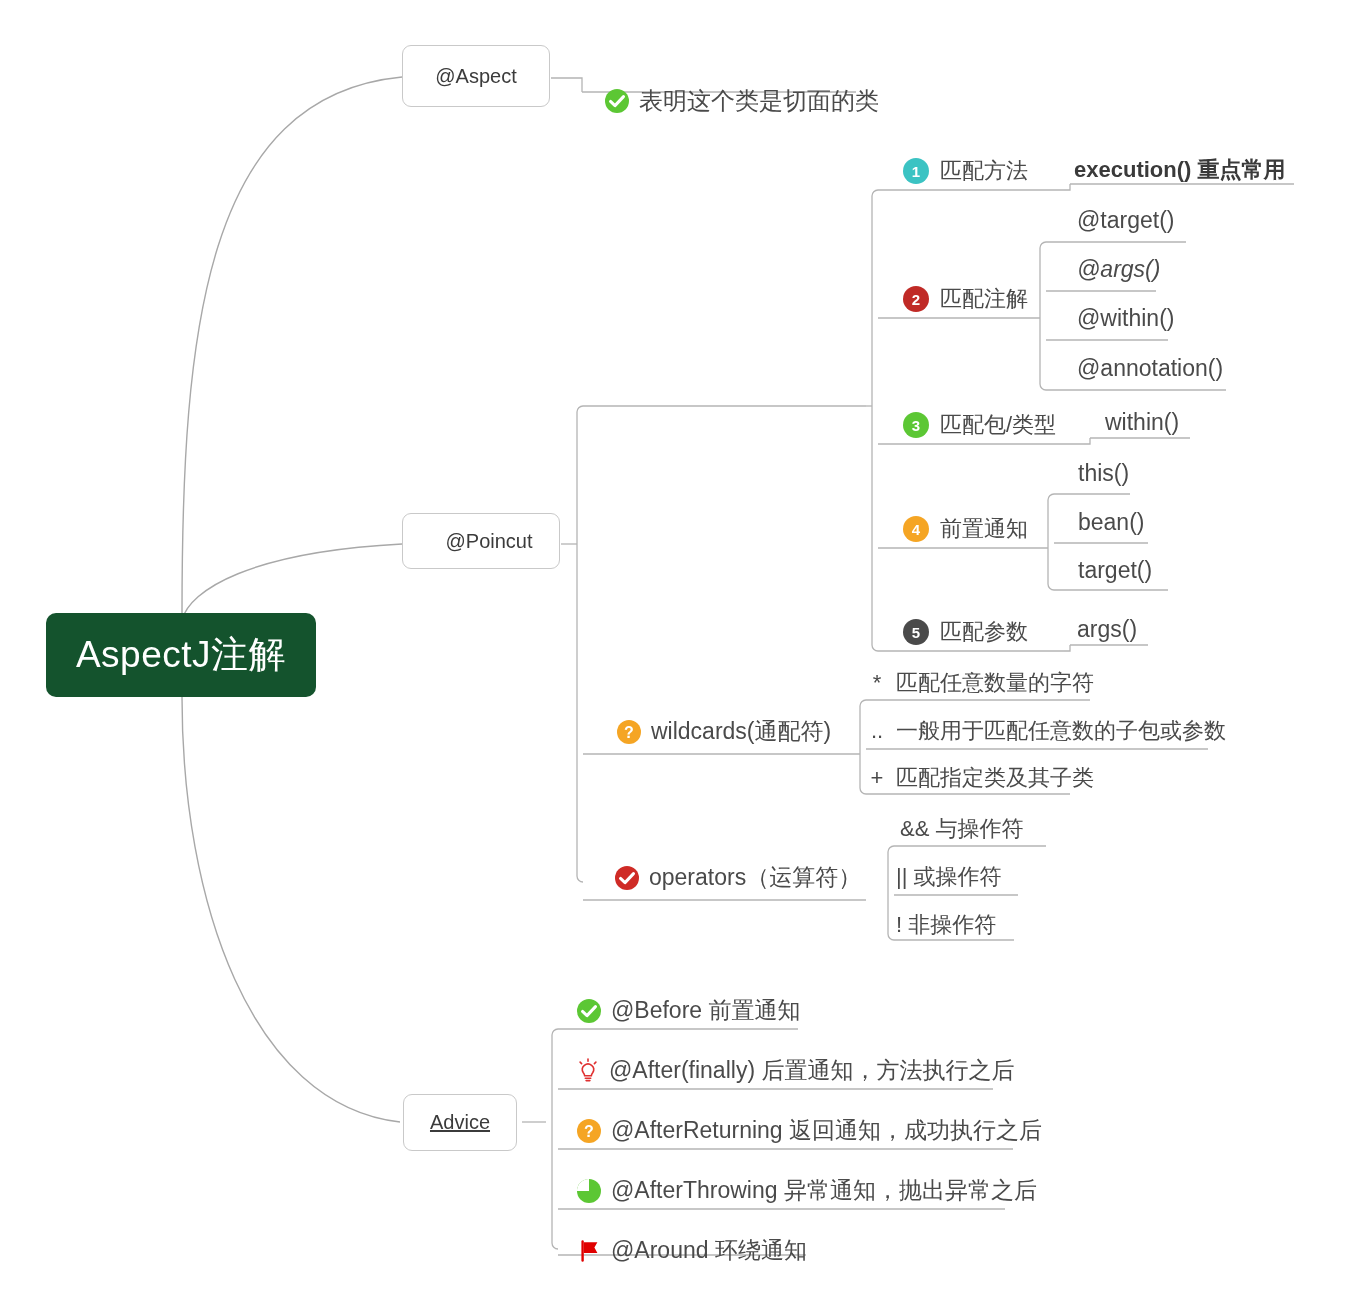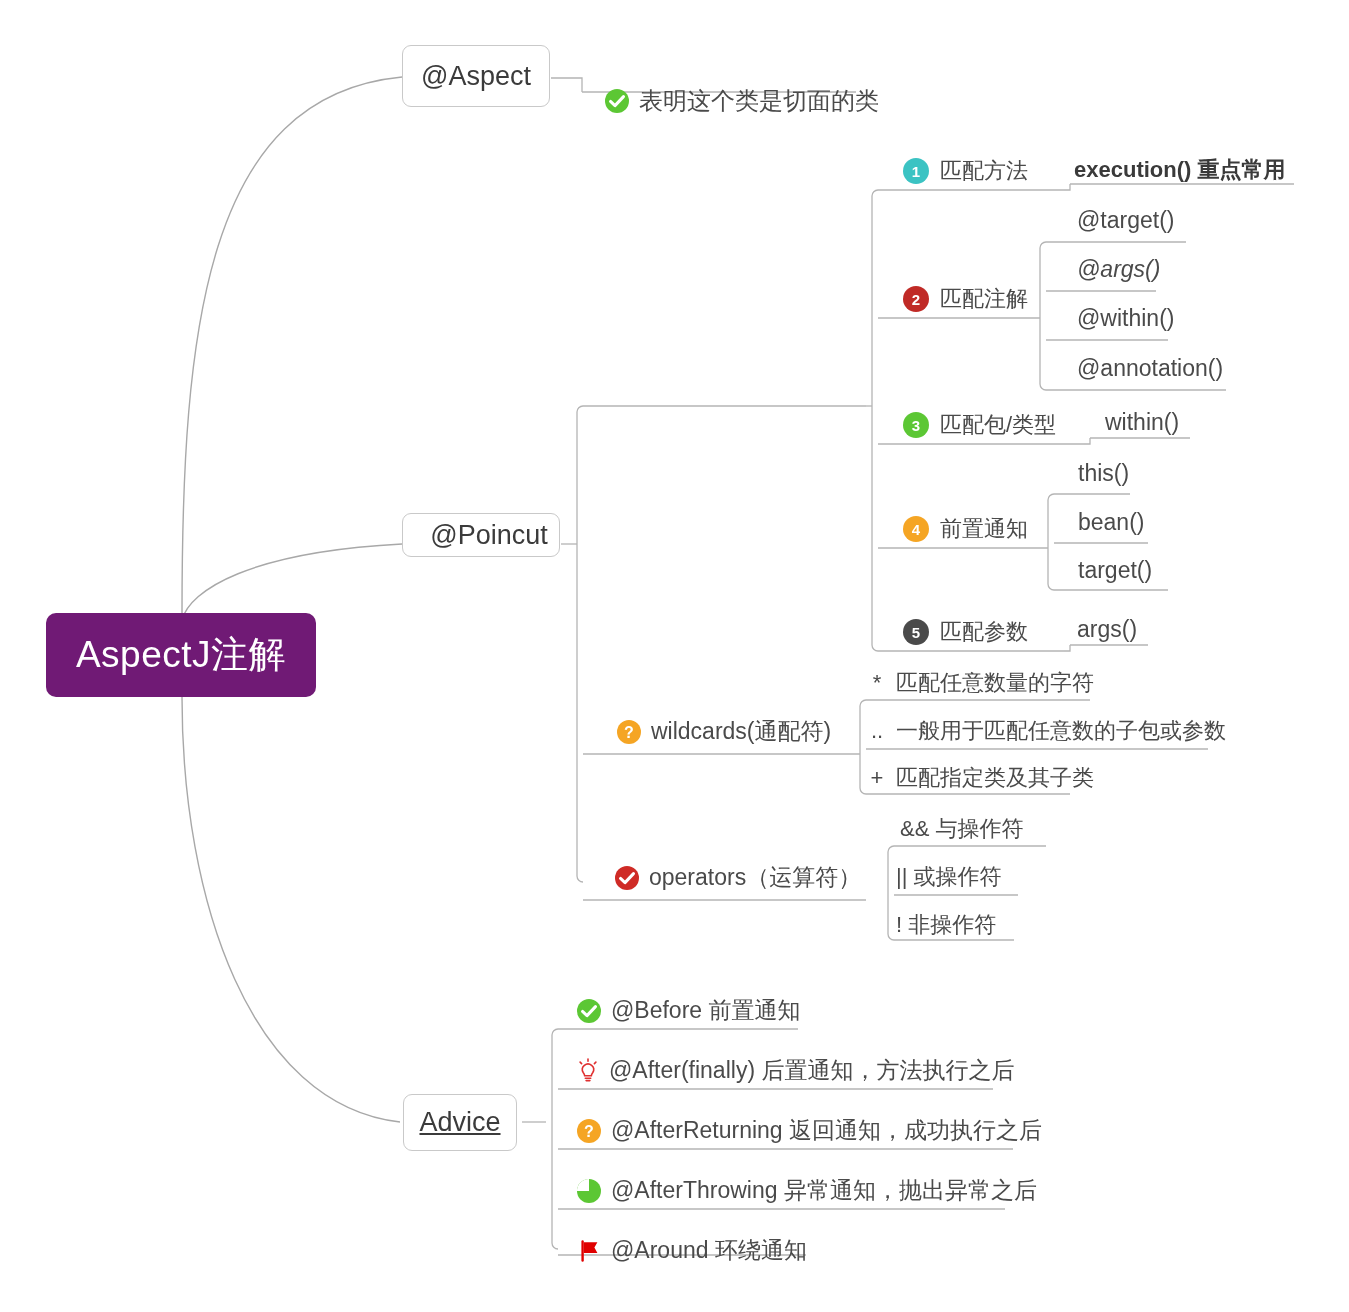--- a/index.html
+++ b/index.html
@@ -12,35 +12,35 @@
     width:1349px;
     height:1312px;
     background:#ffffff;
     overflow:hidden;
   }
   #wires{position:absolute;left:0;top:0;width:1349px;height:1312px;pointer-events:none;}
 
   
   .rootbox{
     position:absolute;
-    background:#701a75;
+    background:#14532d;
     border-radius:10px;
     color:#ffffff;
     font-size:37px;
     letter-spacing:.5px;
     display:flex;align-items:center;justify-content:center;
     box-sizing:border-box;
   }
   .branchbox{
     position:absolute;
     background:#ffffff;
     border:1px solid #c9c9c9;
     border-radius:9px;
     color:#3b3b3b;
-    font-size:27px;
+    font-size:20px;
     display:flex;align-items:center;justify-content:center;
     box-sizing:border-box;
   }
   
   .tnode{
     position:absolute;
     display:flex;
     align-items:center;
     white-space:nowrap;
     color:#4a4a4a;
@@ -152,21 +152,21 @@
   </svg>
 
   <div class="rootbox" style="left:46px;top:613px;width:270px;height:84px;">
     <span>AspectJ注解</span>
   </div>
 
   <div class="branchbox" style="left:402px;top:45px;width:148px;height:62px;">
     <span>@Aspect</span>
   </div>
 
-  <div class="branchbox" style="left:402px;top:513px;width:158px;height:44px;padding-left:16px;">
+  <div class="branchbox" style="left:402px;top:513px;width:158px;height:56px;padding-left:16px;">
     <span>@Poincut</span>
   </div>
 
   <div class="branchbox" style="left:403px;top:1094px;width:114px;height:57px;text-decoration:underline;">
     <span>Advice</span>
   </div>
 
   <div class="tnode s24" style="left:604px;top:85px;">
     <span class="ico">
       <svg width="26" height="26" viewBox="0 0 26 26">

